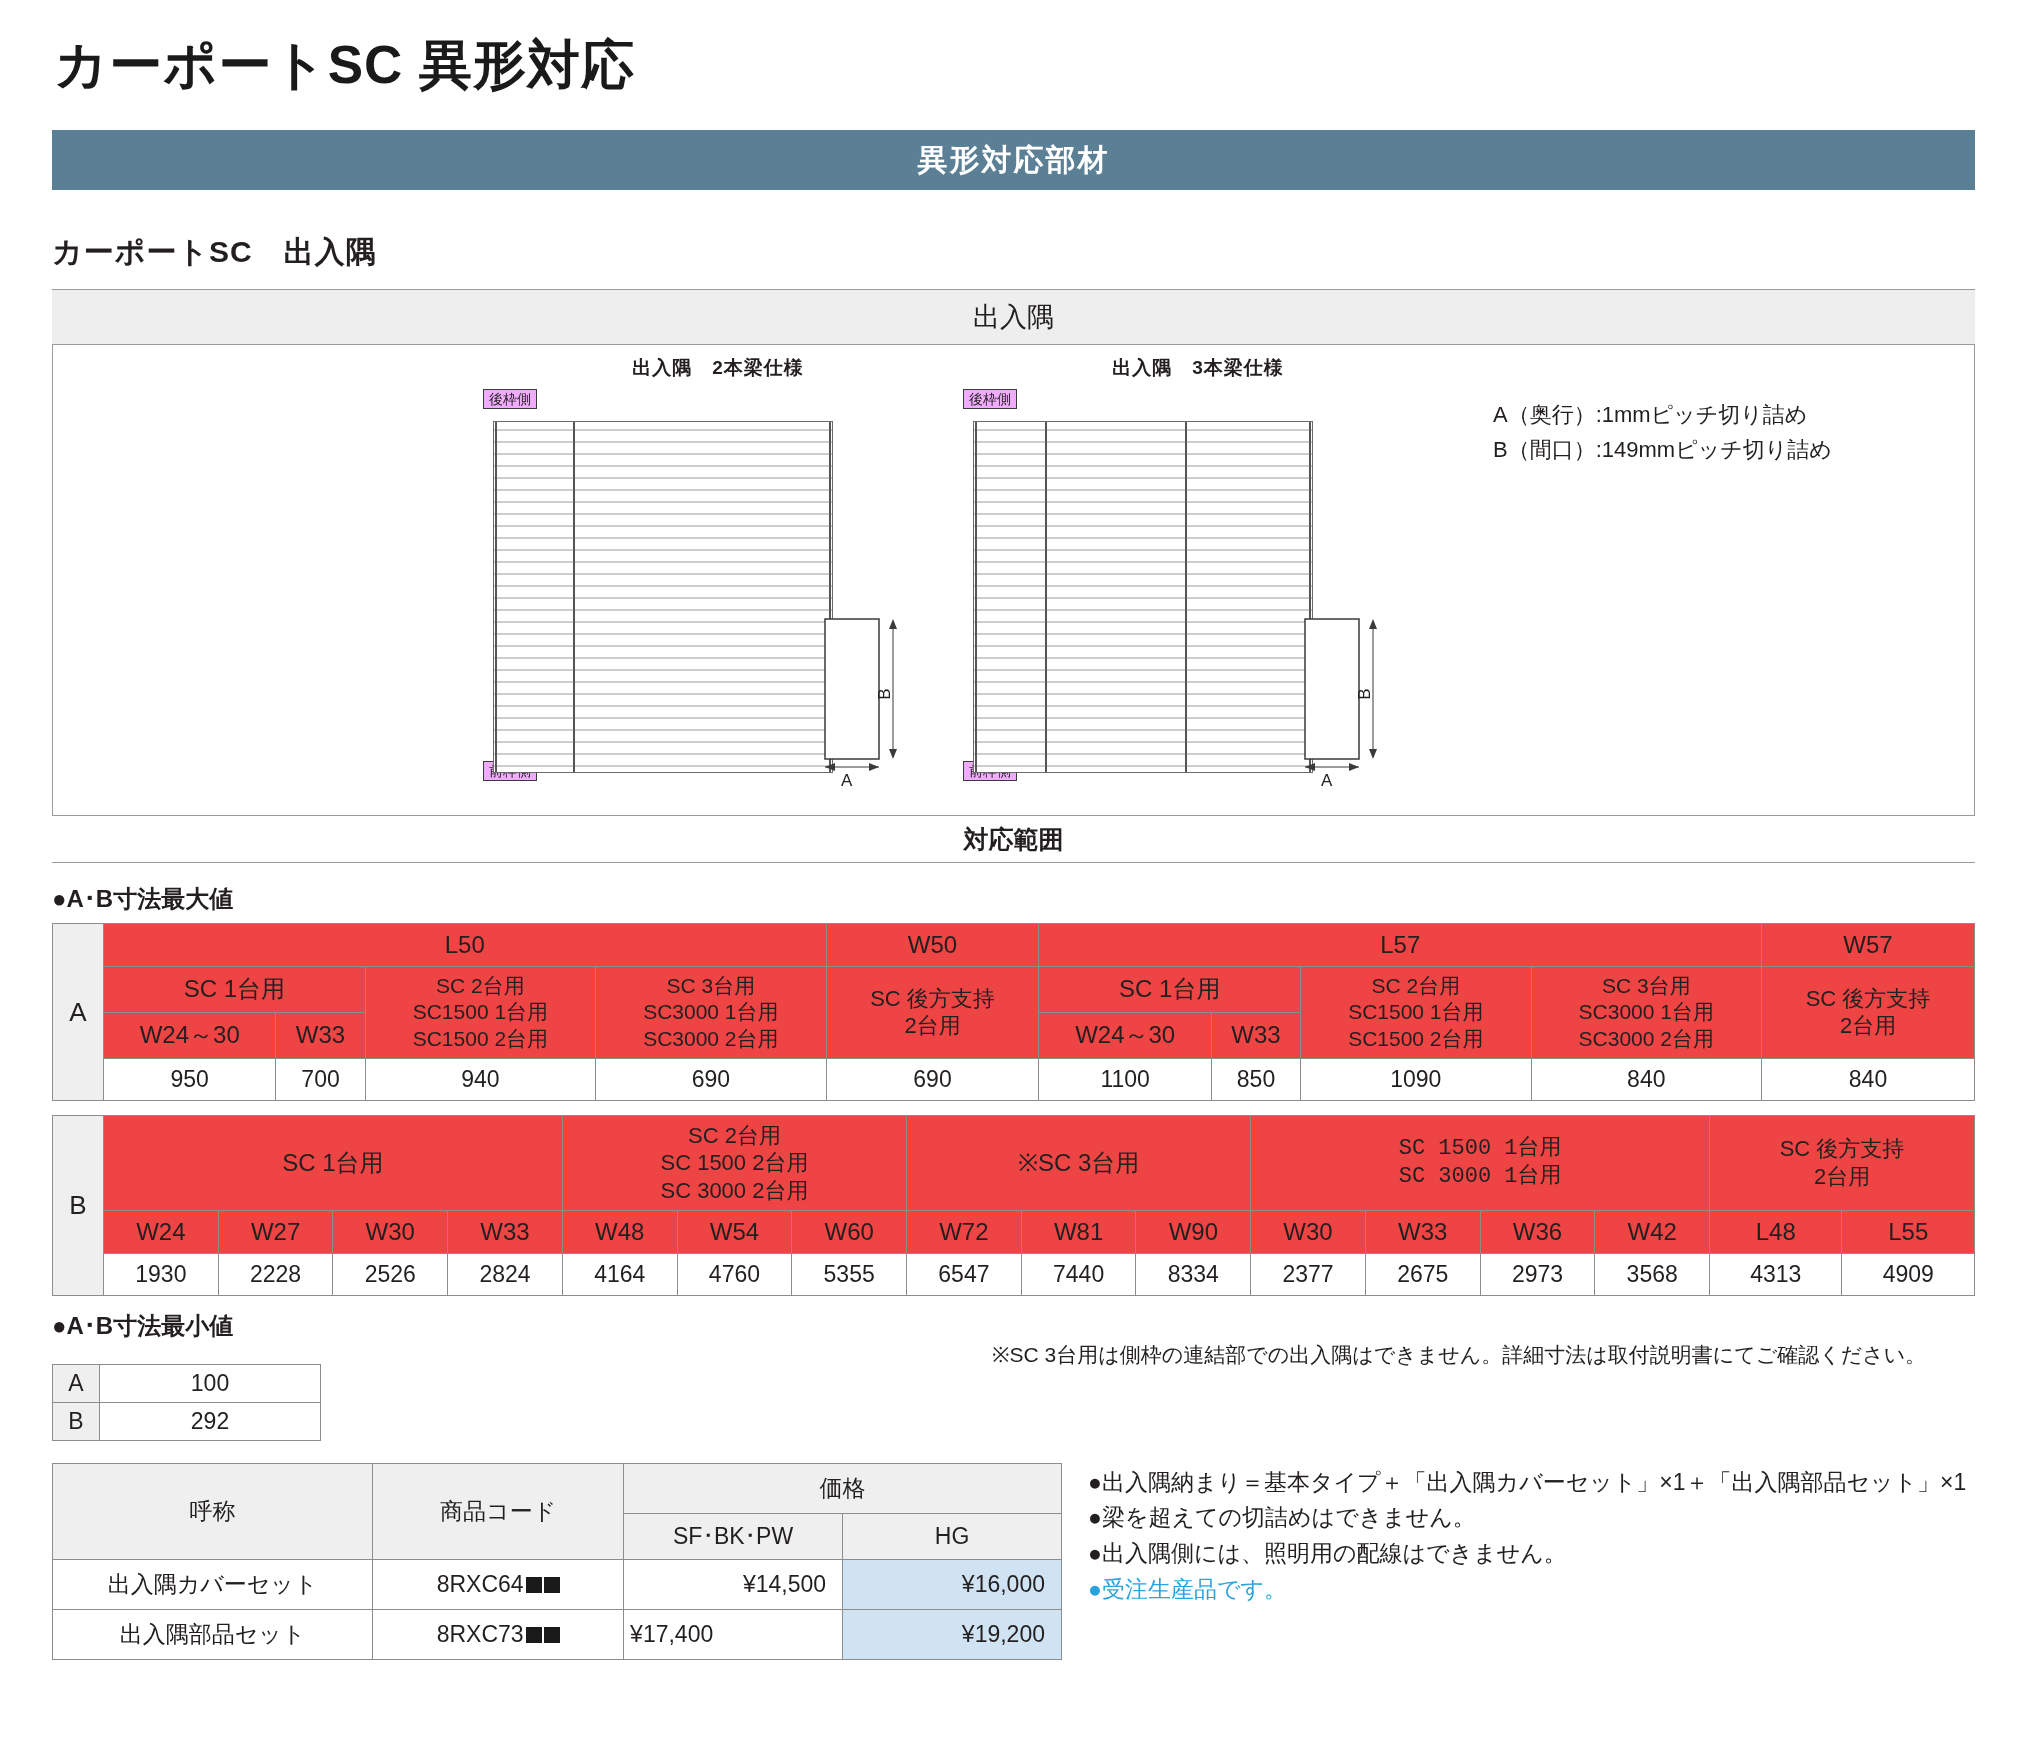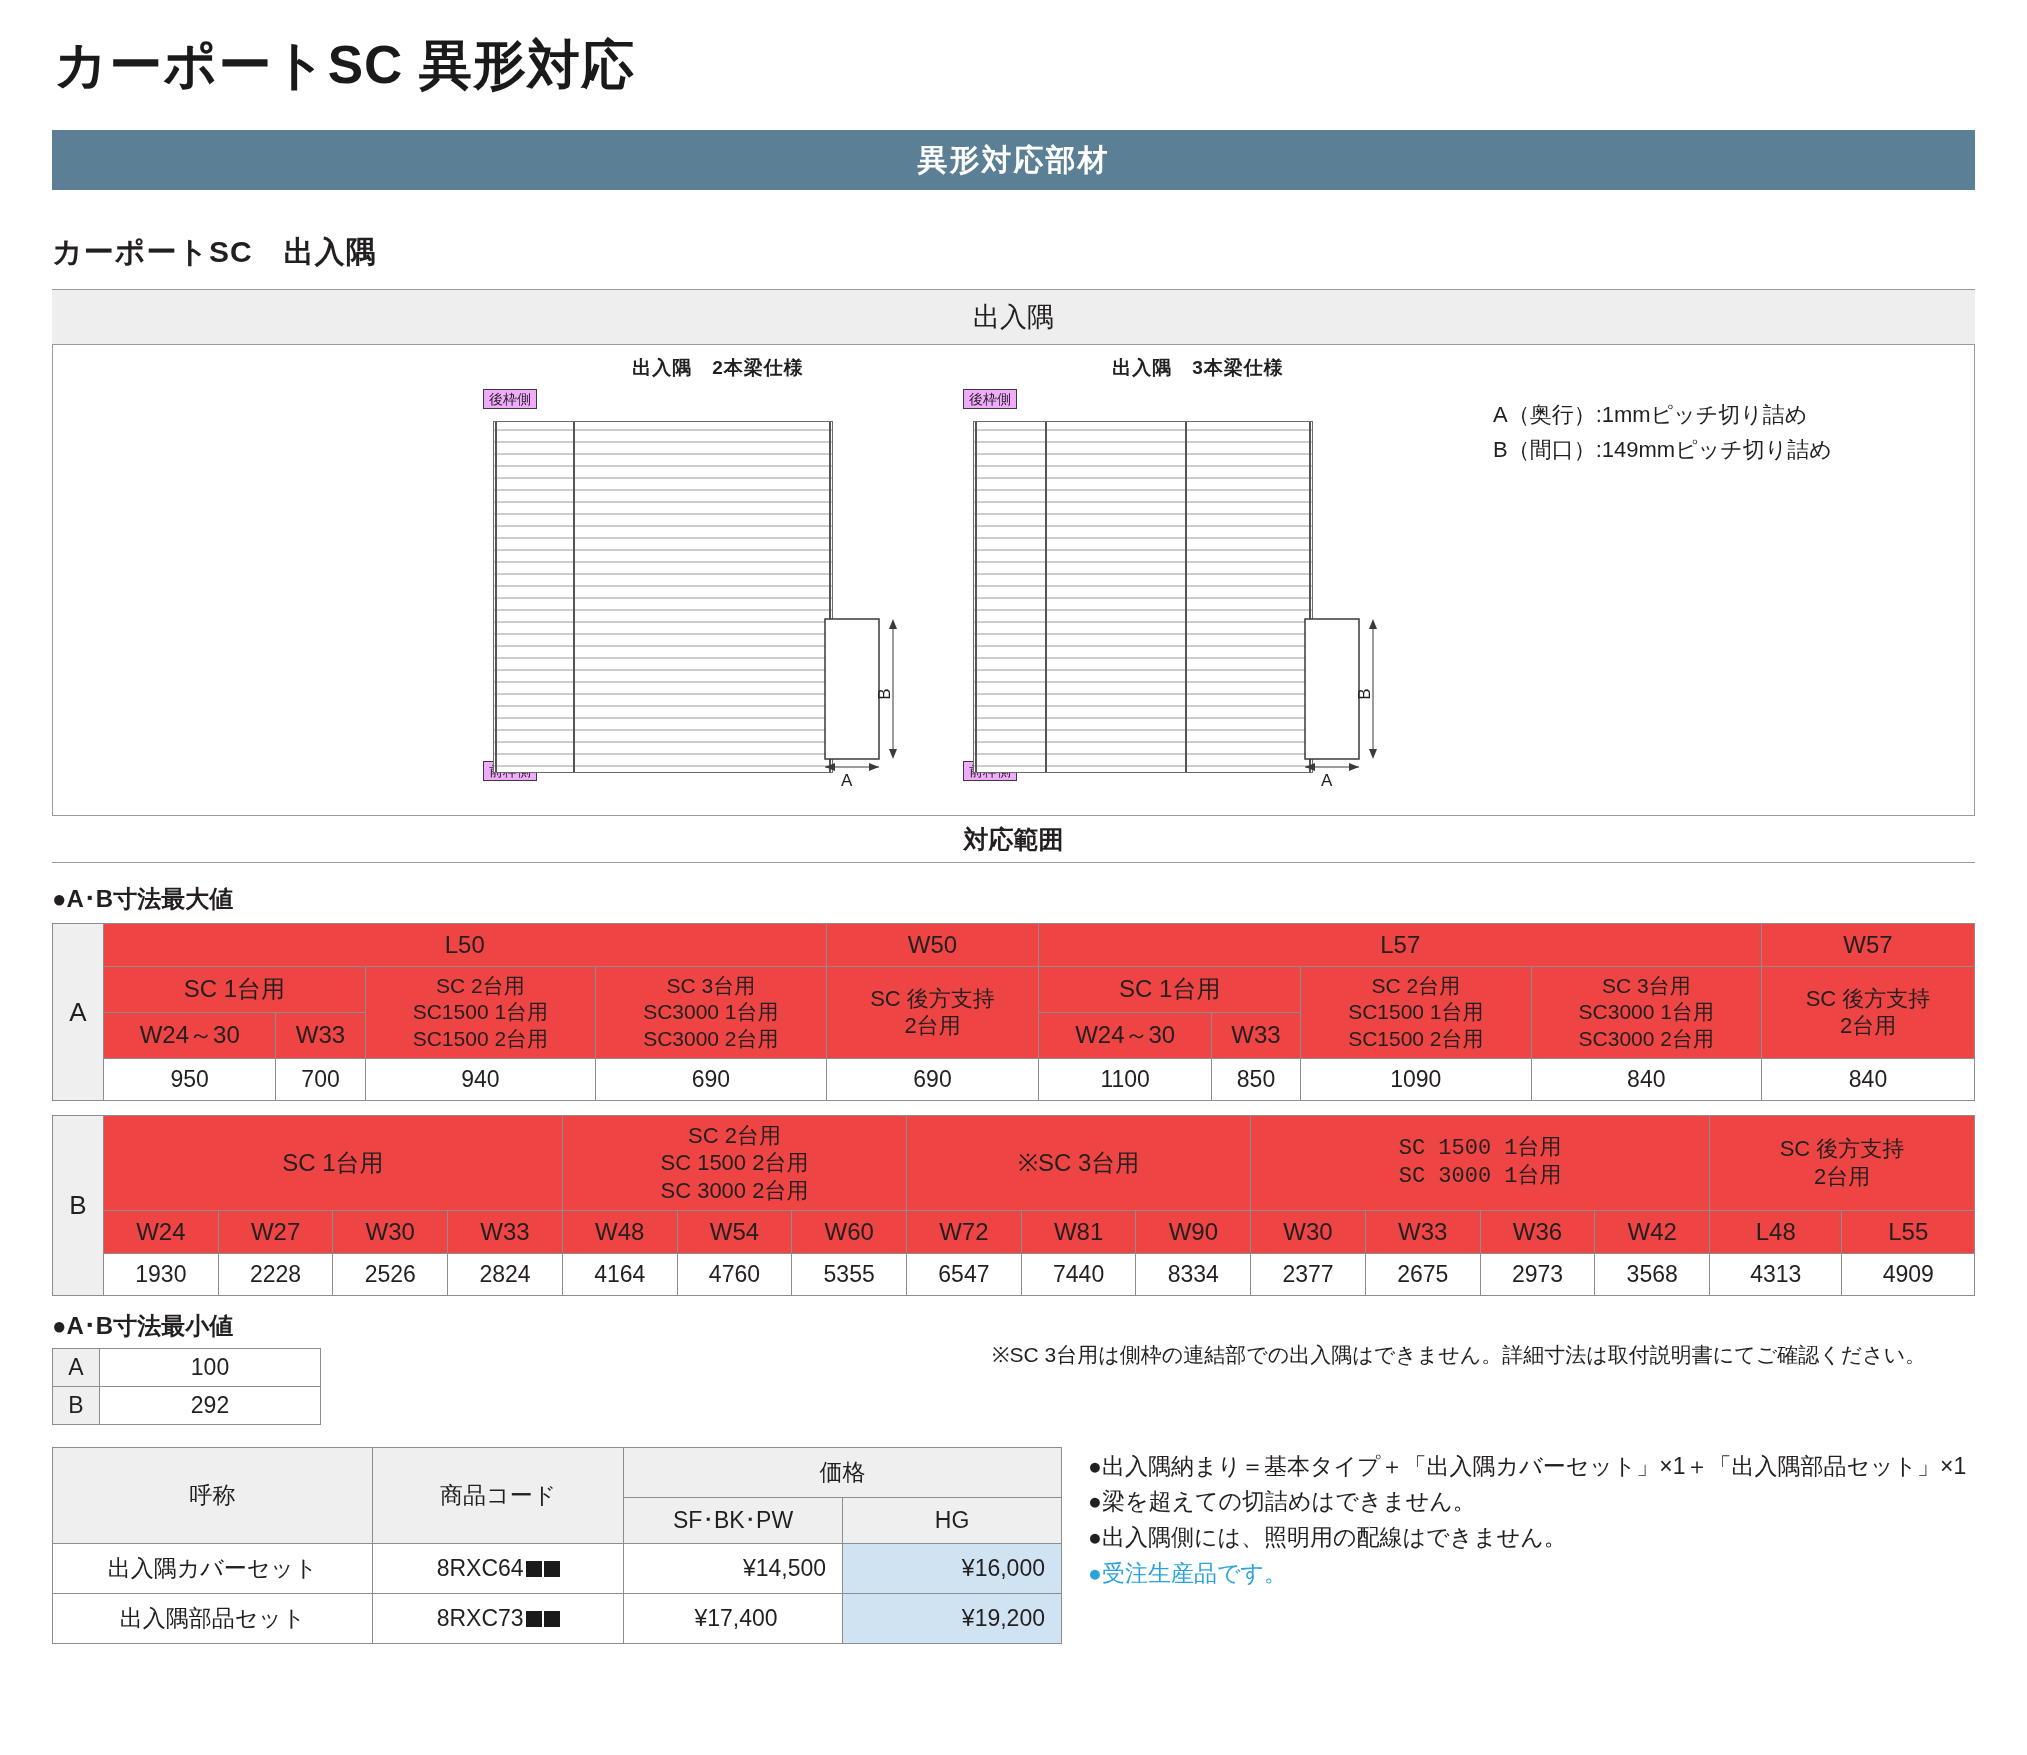--- a/index.html
+++ b/index.html
@@ -435,21 +435,21 @@
       <td>2973</td>
       <td>3568</td>
       <td>4313</td>
       <td>4909</td>
     </tr>
   </tbody>
     </table>
 
   <div class="flexrow" style="margin-top:14px;">
     <div style="width:940px;">
-      <div class="bullet-head" style="margin:0 0 6px 0;">●A･B寸法最小値</div>
+      <div class="bullet-head" style="margin:0 0 22px 0;">●A･B寸法最小値</div>
       <table class="minmax">
         <tbody>
             <tr>
           <td class="lbl">A</td>
           <td class="val">100</td>
         </tr>
         <tr>
           <td class="lbl">B</td>
           <td class="val">292</td>
         </tr>
@@ -473,21 +473,21 @@
       </tr>
       <tr>
         <td>出入隅カバーセット</td>
         <td><span>8RXC64</span><span class="blk"></span><span class="blk"></span></td>
         <td style="text-align:right; padding-right:16px;">¥14,500</td>
         <td class="hg" style="text-align:right; padding-right:16px;">¥16,000</td>
       </tr>
       <tr>
         <td>出入隅部品セット</td>
         <td><span>8RXC73</span><span class="blk"></span><span class="blk"></span></td>
-        <td style="text-align:center; padding-right:0;">¥17,400</td>
+        <td style="text-align:left; padding-right:0;">¥17,400</td>
         <td class="hg" style="text-align:right; padding-right:16px;">¥19,200</td>
       </tr>
     </tbody>
       </table>
 
     <div class="bullets" style="margin-left:26px; padding-top:2px;">
       <div>●出入隅納まり＝基本タイプ＋「出入隅カバーセット」×1＋「出入隅部品セット」×1</div>
       <div>●梁を超えての切詰めはできません。</div>
       <div>●出入隅側には、照明用の配線はできません。</div>
       <div class="blue">●受注生産品です。</div>

